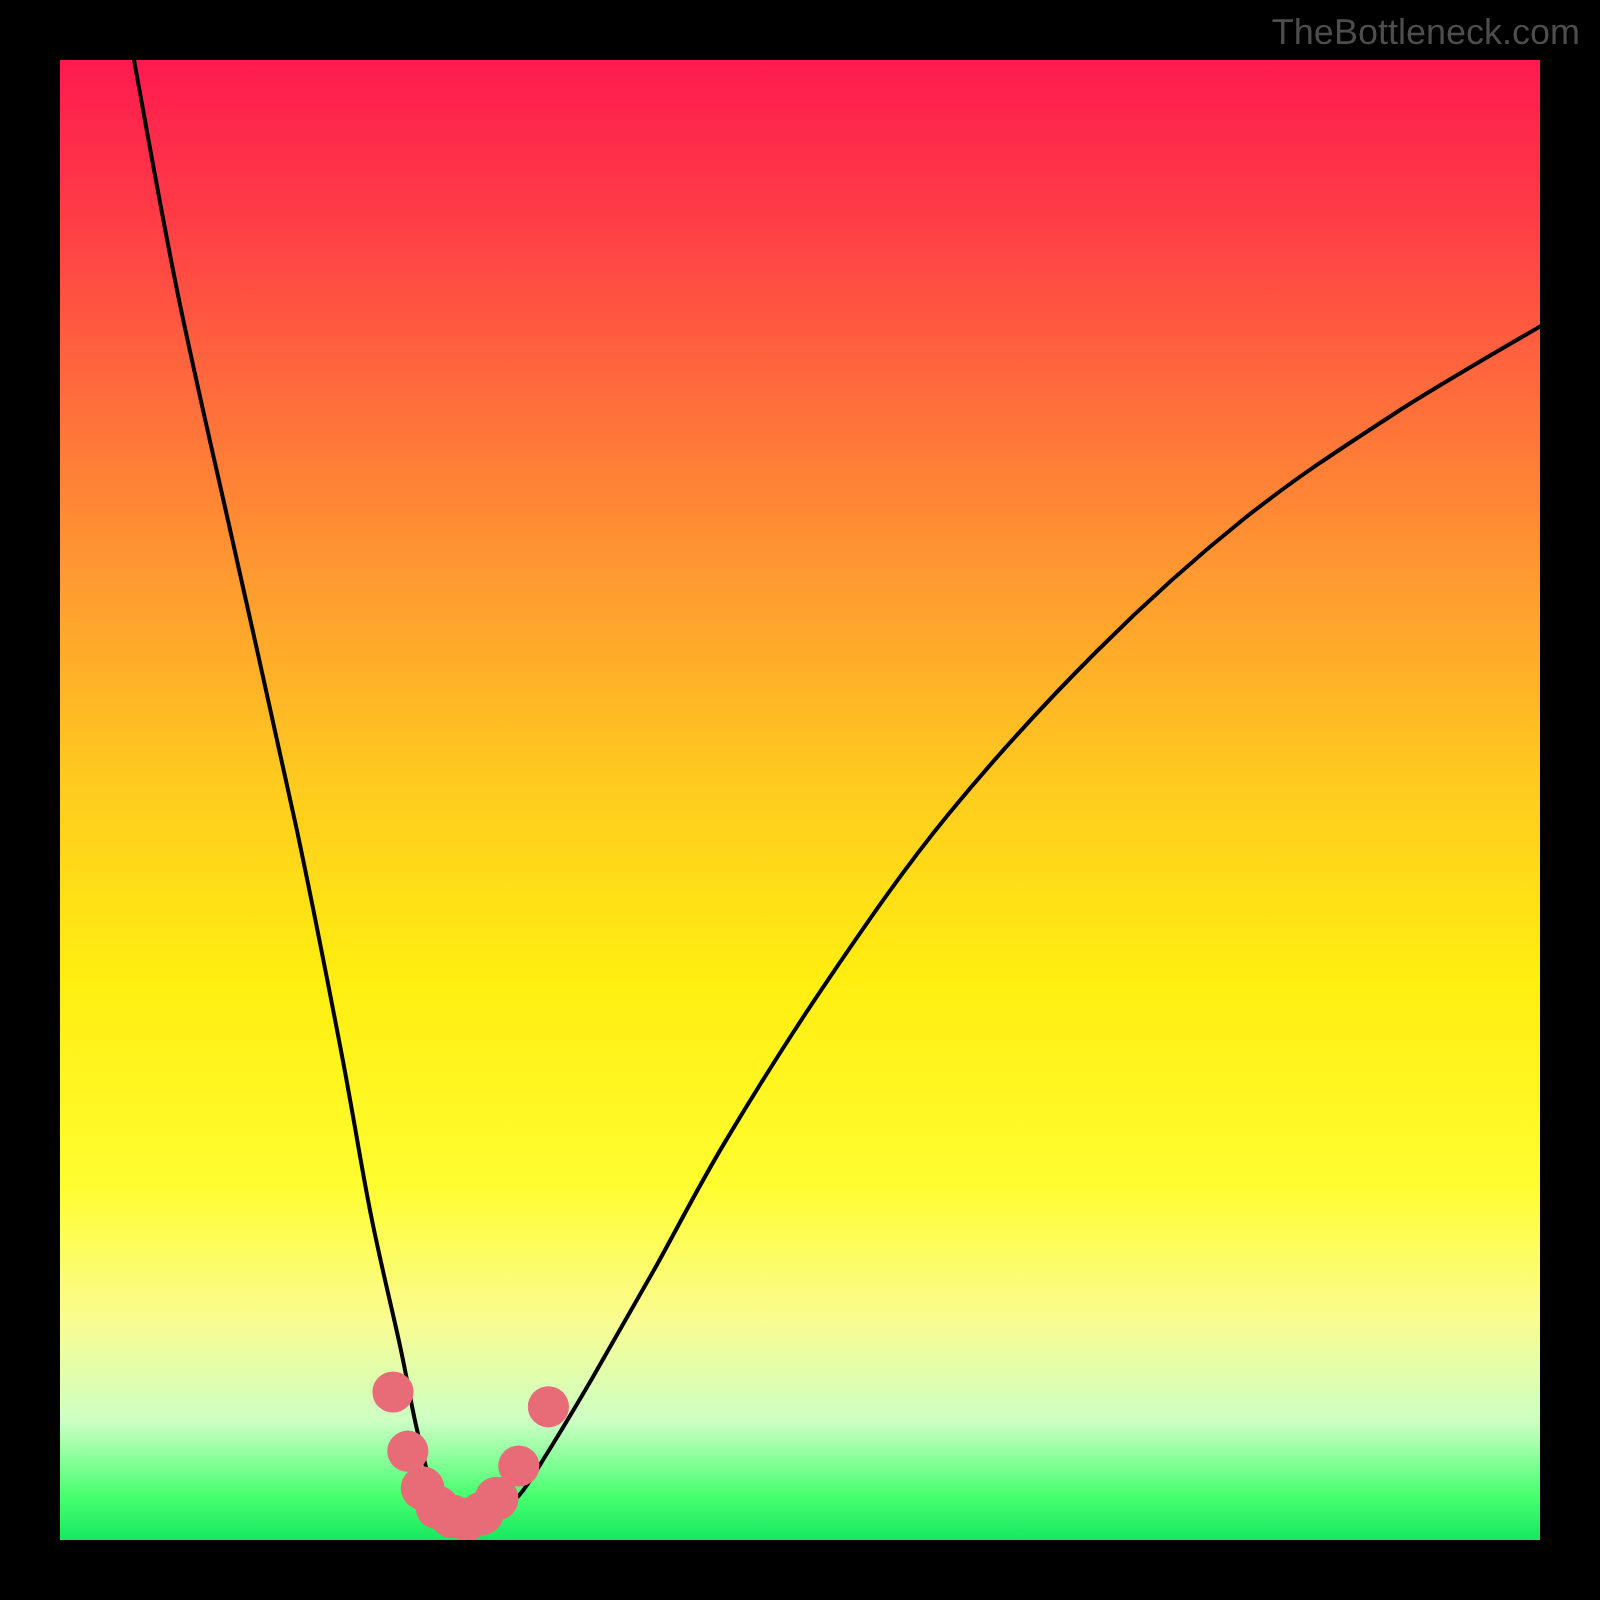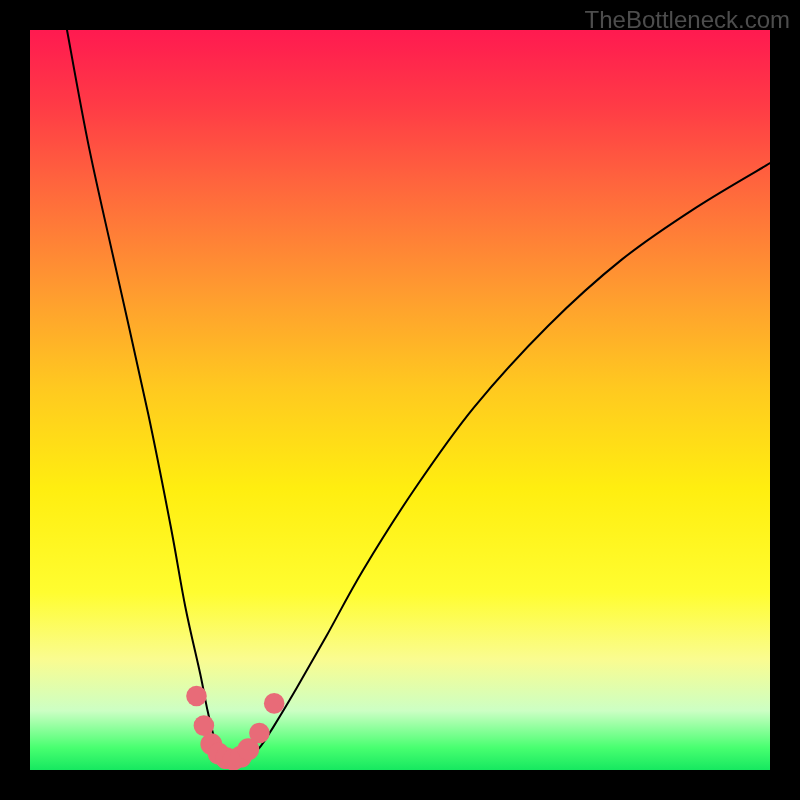--- a/index.html
+++ b/index.html
@@ -4,21 +4,21 @@
 <style>
   * { margin: 0; padding: 0; box-sizing: border-box; }
   html, body { width: 800px; height: 800px; overflow: hidden; }
   body { background: #000; position: relative; }
 
   .watermark {
     position: absolute;
     top: 6px;
     right: 10px;
     font-family: Arial, Helvetica, sans-serif;
-    font-size: 24px;
+    font-size: 18px;
     color: #4d4d4d;
     font-weight: 500;
     z-index: 10;
   }
 
   .frame {
     position: absolute;
     top: 0; left: 0;
     width: 800px; height: 800px;
     background: #000;

